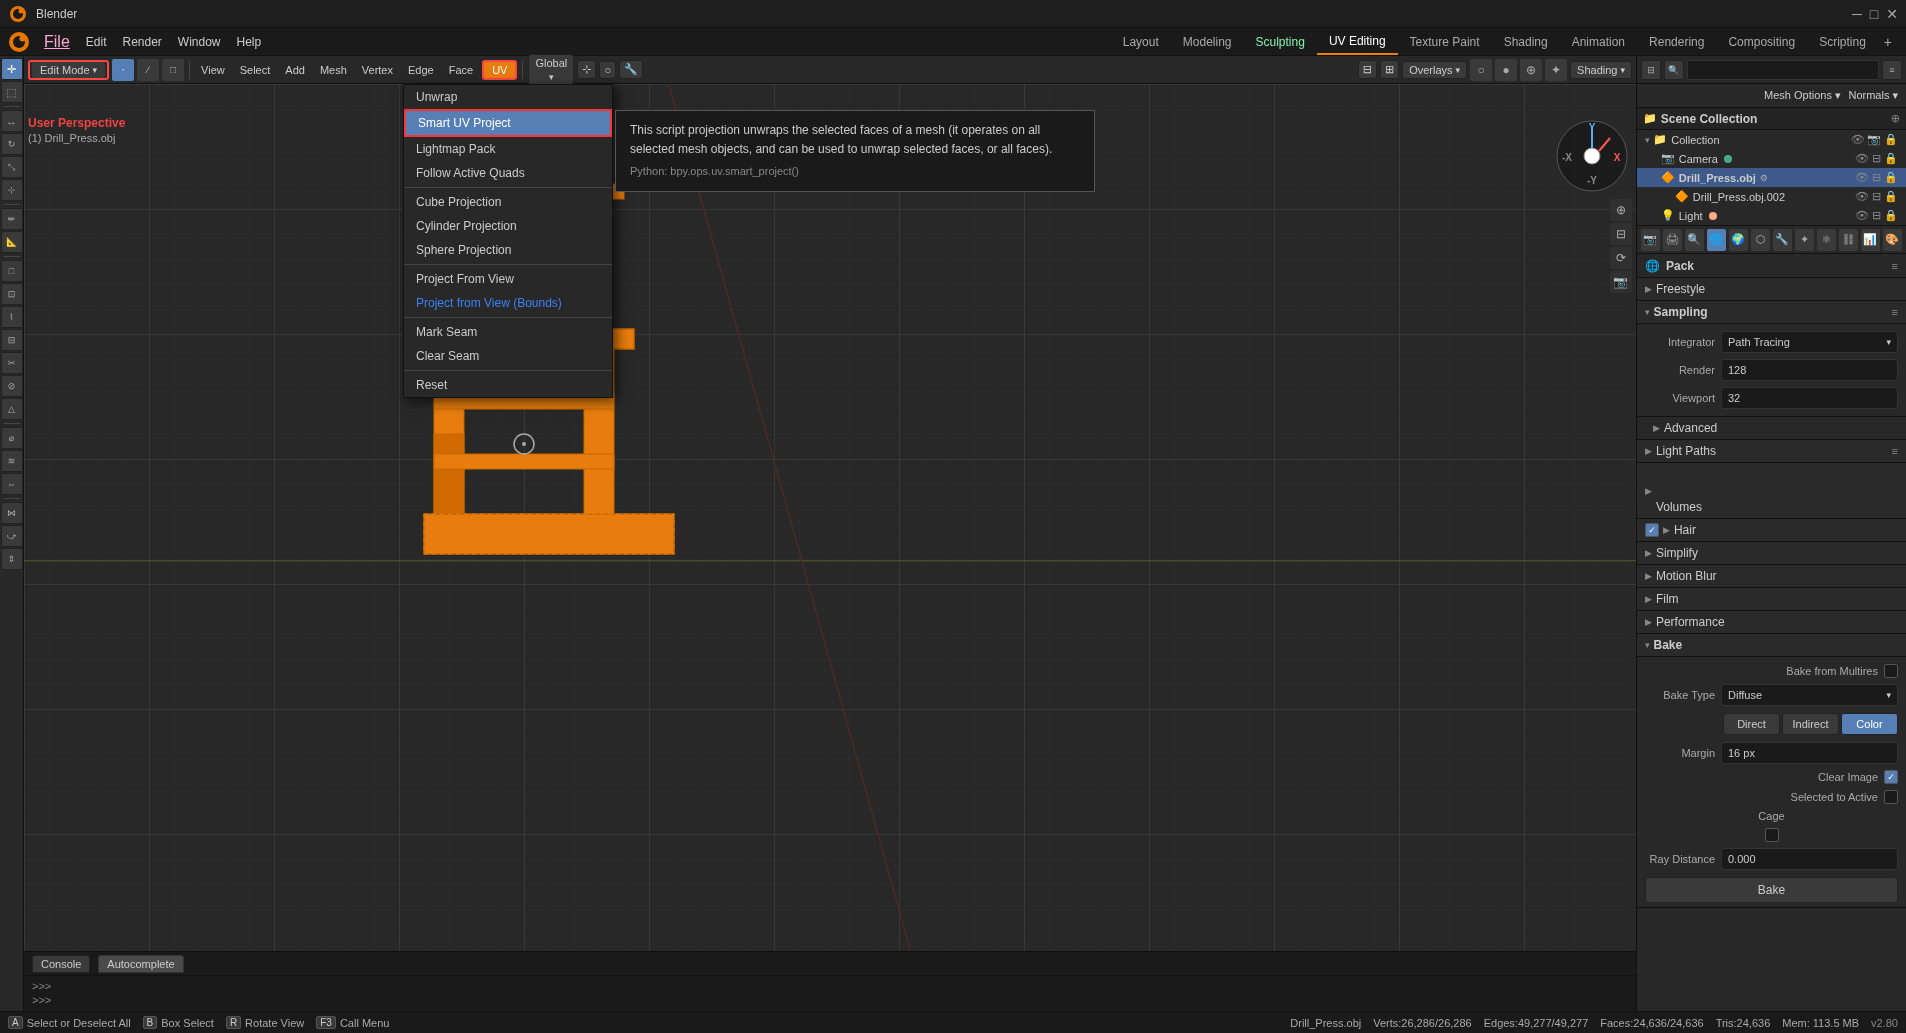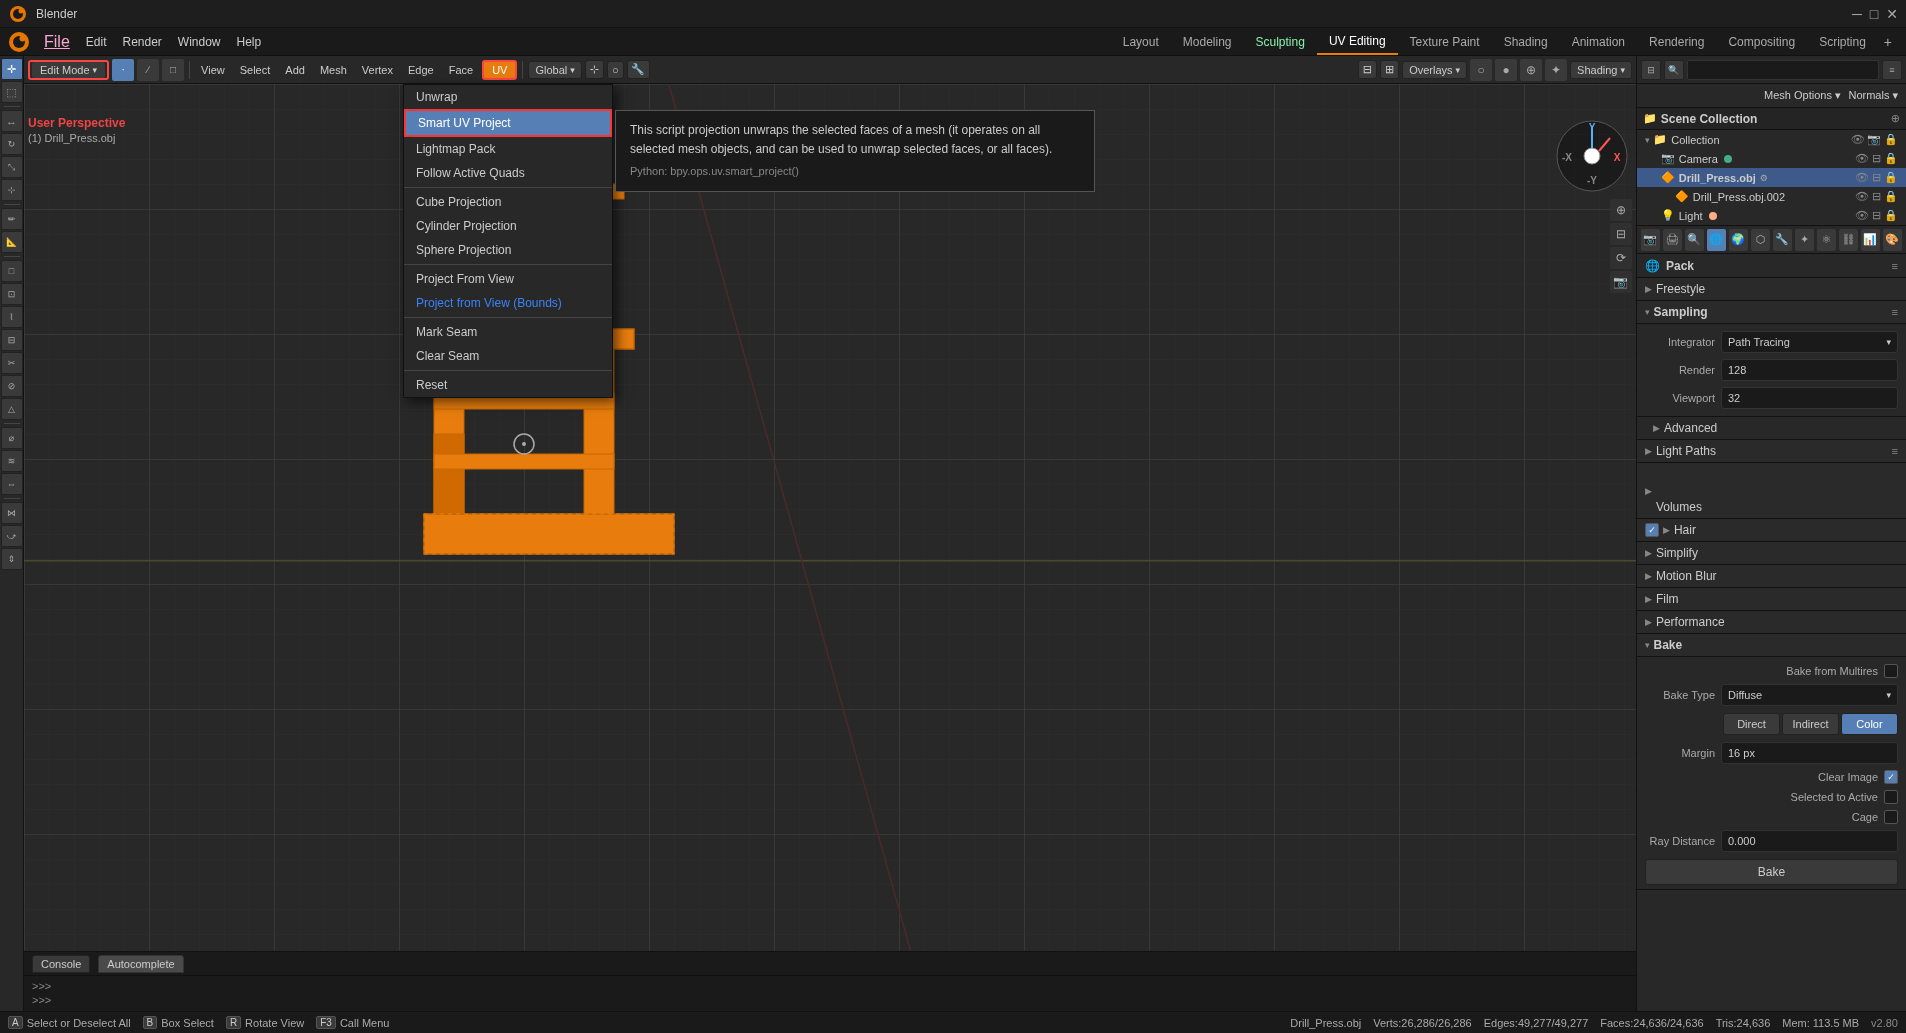--- a/index.html
+++ b/index.html
@@ -131,21 +131,21 @@
       <div style="padding:2px 6px;color:#ccc;font-size:11px;cursor:pointer;">Add</div>
       <div style="padding:2px 6px;color:#ccc;font-size:11px;cursor:pointer;">Mesh</div>
       <div style="padding:2px 6px;color:#ccc;font-size:11px;cursor:pointer;">Vertex</div>
       <div style="padding:2px 6px;color:#ccc;font-size:11px;cursor:pointer;">Edge</div>
       <div style="padding:2px 6px;color:#ccc;font-size:11px;cursor:pointer;">Face</div>
 
       <div style="border:2px solid #ff4444; border-radius:3px; background:#e87d0d; padding:2px 8px; color:#fff; font-size:11px; cursor:pointer;">UV</div>
 
       <div style="width:1px;height:18px;background:#444;margin:0 2px;"></div>
 
-      <div style="background:#3a3a3a;border:1px solid #222;border-radius:3px;padding:2px 6px;color:#ccc;font-size:11px;cursor:pointer;display:flex;align-items:center;gap:3px;">
+      <div style="background:#3a3a3a;border:1px solid #222;border-radius:3px;padding:2px 6px;color:#ccc;font-size:11px;cursor:pointer;display:flex;align-items:center;gap:3px;flex-direction:column;">
         <span>Global</span>
           <span style="font-size:9px;">▾</span>
       </div>
 
       <div style="background:#3a3a3a;border:1px solid #222;border-radius:3px;padding:2px 4px;color:#ccc;font-size:11px;cursor:pointer;">⊹</div>
       <div style="background:#3a3a3a;border:1px solid #222;border-radius:3px;padding:2px 4px;color:#ccc;font-size:11px;cursor:pointer;">○</div>
       <div style="background:#3a3a3a;border:1px solid #222;border-radius:3px;padding:2px 4px;color:#ccc;font-size:11px;cursor:pointer;">🔧</div>
 
       <div style="flex:1;"></div>
 
@@ -477,21 +477,21 @@
           <div style="width:14px;height:14px;background:#5680b5;border:1px solid #555;border-radius:2px;display:flex;align-items:center;justify-content:center;cursor:pointer;">
             <span style="color:#fff;font-size:9px;">✓</span>
           </div>
         </div>
 
         <div style="display:flex;align-items:center;padding:3px 0;gap:6px;justify-content:flex-end;">
           <span style="color:#aaa;font-size:11px;">Selected to Active</span>
           <div style="width:14px;height:14px;background:#1a1a1a;border:1px solid #555;border-radius:2px;cursor:pointer;"></div>
         </div>
 
-        <div style="display:flex;align-items:center;padding:3px 0;gap:6px;justify-content:flex-end;">
+        <div style="display:flex;align-items:center;padding:3px 0;gap:6px;justify-content:flex-end;flex-direction:column;">
           <span style="color:#aaa;font-size:11px;">Cage</span>
           <div style="width:14px;height:14px;background:#1a1a1a;border:1px solid #555;border-radius:2px;cursor:pointer;"></div>
         </div>
 
         <div style="display:flex;align-items:center;padding:3px 0;gap:6px;">
           <span style="color:#aaa;font-size:11px;min-width:70px;text-align:right;">Ray Distance</span>
           <div style="flex:1;background:#1a1a1a;border:1px solid #333;border-radius:3px;color:#ccc;padding:2px 6px;font-size:11px;height:22px;display:flex;align-items:center;cursor:pointer;">
             <span>0.000</span>
           </div>
         </div>

